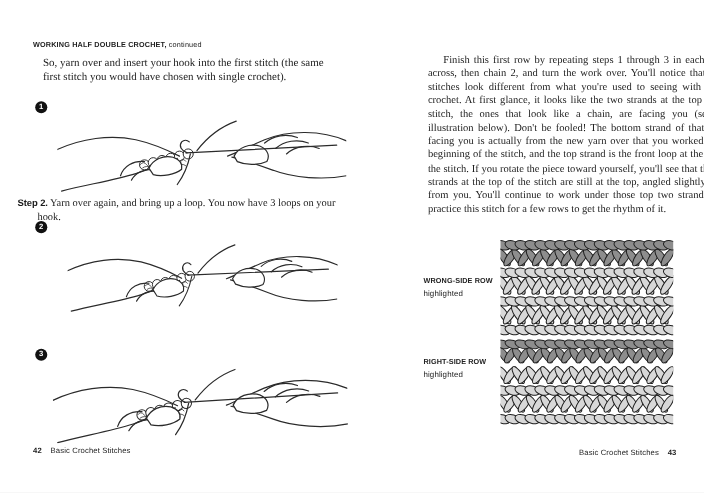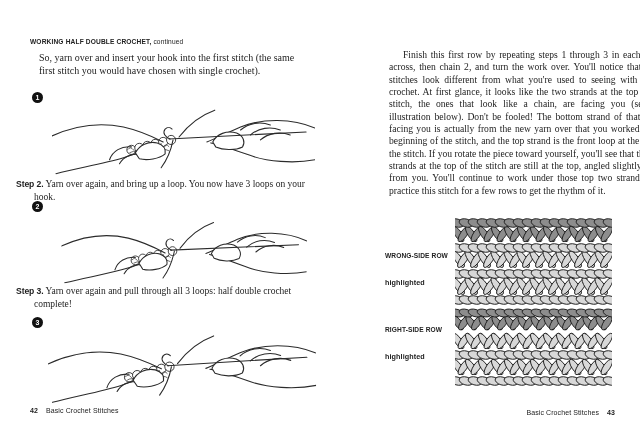--- a/index.html
+++ b/index.html
@@ -47,22 +47,22 @@
   .bodypara{
     left:345px; top:49px; width:276px;
     font-size:9.6px; line-height:12.35px; text-align:justify; text-indent:14px;margin-left:44px;
   }
   .figlabel{
     left:385px; width:66px;
     font-family:"Liberation Sans", sans-serif; font-size:6.6px; font-weight:700;
     color:#222; letter-spacing:.1px; line-height:8px;
   }
   .figsub{
-    font-family:"Liberation Sans", sans-serif; font-size:7.2px; font-weight:700;
-    letter-spacing:.1px; display:block; margin-top:19px;
+    font-family:"Liberation Sans", sans-serif; font-size:7.2px; font-weight:400;
+    letter-spacing:.1px; display:block; margin-top:3px;
   }
   .swatch{background:transparent;}
 </style>
 </head>
 <body>
 
 <div class="spread">
 
   <svg width="0" height="0" style="position:absolute" aria-hidden="true">
     <defs>
@@ -121,24 +121,20 @@
   <div class="abs stepblock" style="top:178px;">
     <b class="steplabel">Step 2.</b>
     <span>Yarn over again, and bring up a loop. You now have 3 loops on your hook.</span>
   </div>
 
   <div class="abs numcircle" style="left:32px; top:201px;">2</div>
   <svg class="abs ill" style="top:203px; height:82px; transform:rotate(.6deg);" viewBox="0 0 265 85">
     <use href="#hands" transform="translate(6,0) scale(0.96,1)"></use>
   </svg>
 
-  <div class="abs stepblock" style="top:285px;">
-    <b class="steplabel">Step 3.</b>
-    <span>Yarn over again and pull through all 3 loops: half double crochet complete!</span>
-  </div>
 
   <div class="abs numcircle" style="left:32px; top:317px;">3</div>
   <svg class="abs ill" style="left:48px; top:316px; width:268px; height:86px; transform:rotate(-.6deg);" viewBox="0 0 265 85">
     <use href="#hands"></use>
   </svg>
 
   <div class="abs footer" style="left:30px; top:407px;">
     <b>42</b><span>Basic Crochet Stitches</span>
   </div>
 

